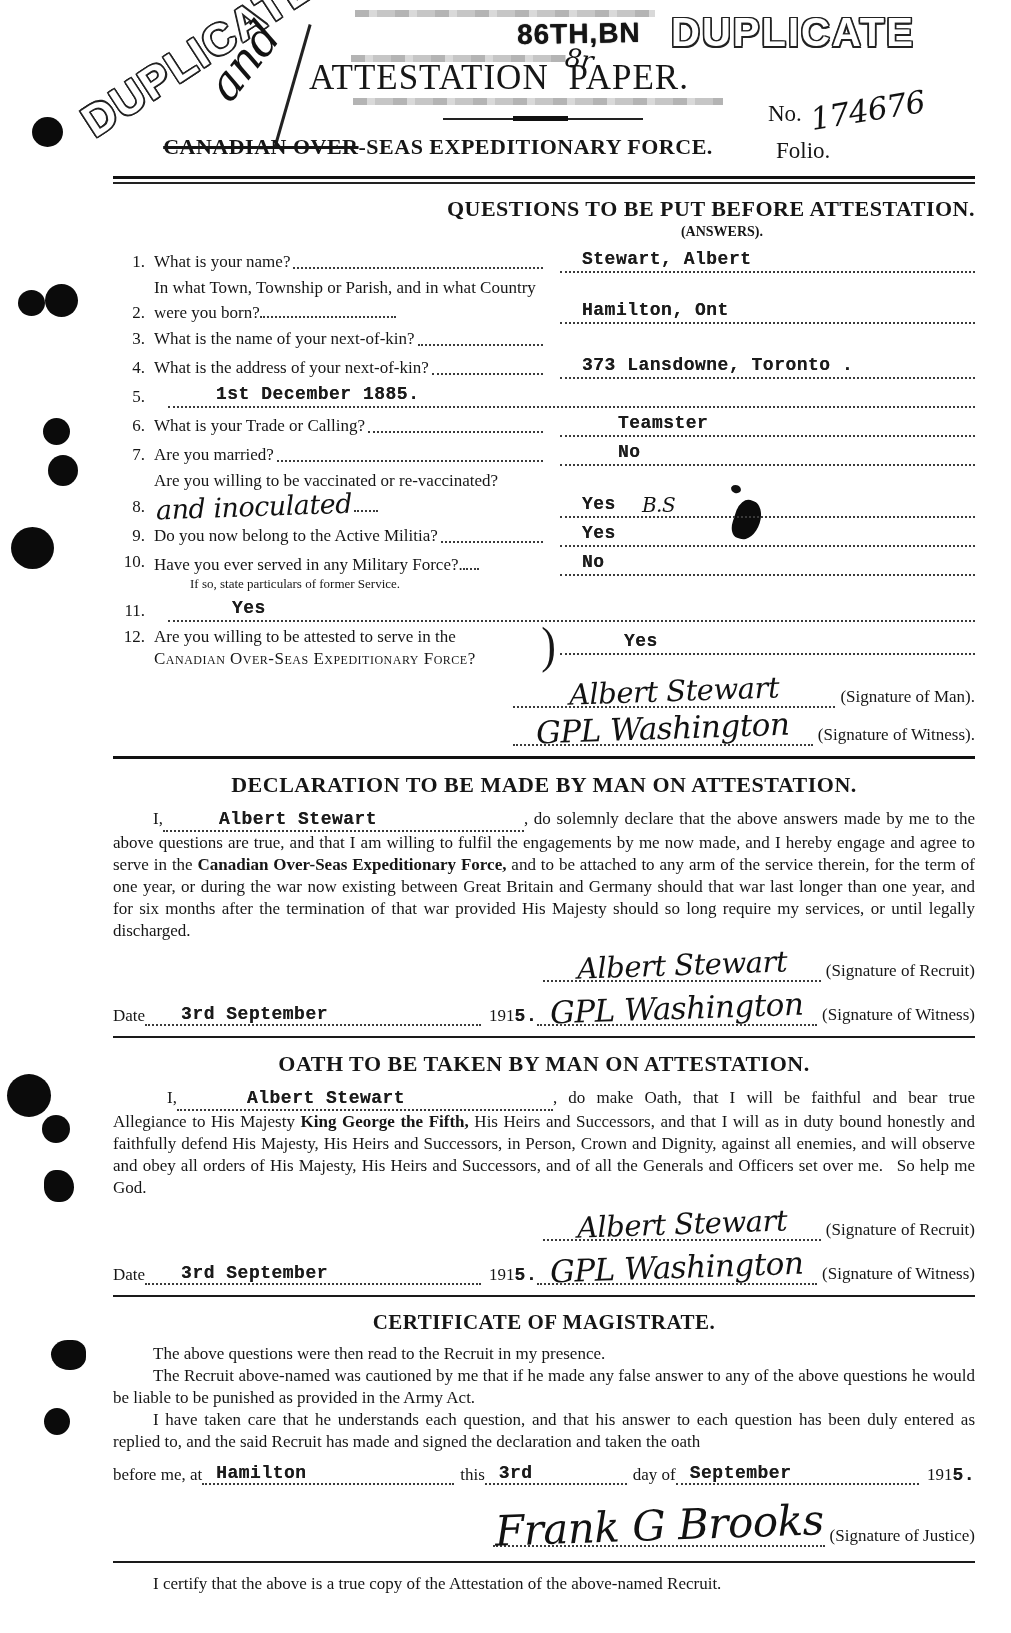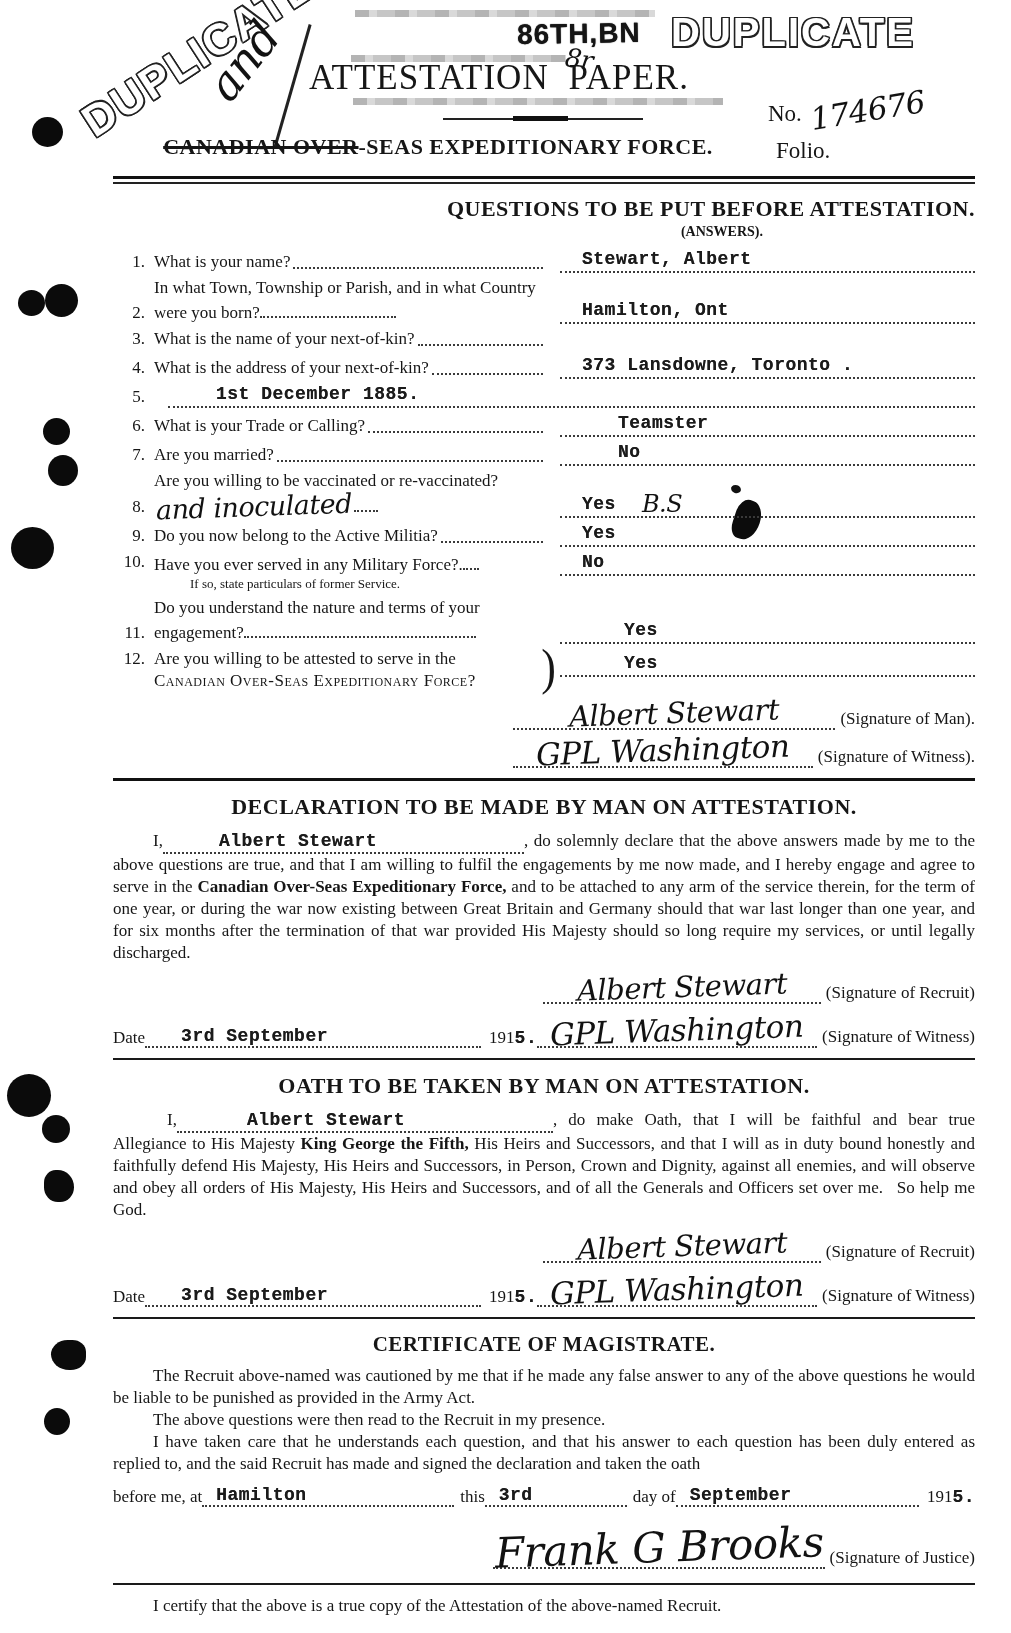--- a/index.html
+++ b/index.html
@@ -47,21 +47,21 @@
   .q-row{display:flex;align-items:flex-end;margin-bottom:4px;font-size:17px;line-height:22px;}
   .q-row.top{align-items:flex-start;}
   .q-num{flex:none;width:32px;text-align:right;padding-right:9px;}
   .q-body{flex:none;width:392px;display:flex;}
   .q-body.multi{display:block;position:relative;}
   .q-ans{flex:1;margin-left:14px;border-bottom:2px dotted #3a3a3a;padding:0 0 1px 22px;position:relative;}
   .q-ans .typed{font-size:18px;}
   .smallcaps{font-variant:small-caps;letter-spacing:.5px;}
   .subnote{font-size:13px;padding-left:36px;line-height:15px;}
   .q12-brace{position:absolute;right:-10px;top:-2px;font-size:44px;font-weight:400;transform:scaleY(1.15);line-height:44px;}
-  .hw-note{font-size:24px;position:relative;top:3px;margin-left:26px;}
+  .hw-note{font-size:20px;position:relative;top:3px;margin-left:26px;}
   .hw-insert{font-size:27px;position:relative;top:4px;margin:0 2px;transform:rotate(-2deg);display:inline-block;}
   .sig-row{display:flex;align-items:flex-end;font-size:17px;margin-bottom:2px;}
   .sig-spacer{flex:none;width:400px;}
   .sig-fill{flex:1;border-bottom:2px dotted #3a3a3a;text-align:center;}
   .sig-fill .hw{display:inline-block;margin-bottom:-9px;transform:rotate(-2deg);}
   .hw-man{font-size:29px;}
   .hw-wit{font-size:31px;}
   .sig-label{flex:none;padding-left:5px;line-height:22px;}
 
   
@@ -203,21 +203,20 @@
     </div>
 
     <div class="q-row top">
       <span class="q-num">10.</span>
       <span class="q-body multi"><span>Have you ever served in any Military Force?.</span><span class="dots-inline" style="width:16px;"></span><div class="subnote">If so, state particulars of former Service.</div></span>
       <span class="q-ans" style="align-self:flex-start;"><span class="typed">No</span></span>
     </div>
 
     <div class="q-row" style="margin-top:6px;">
       <span class="q-num">11.</span>
-      <span class="q-body multi"><span>Do you understand the nature and terms of your engagement?</span><span class="dots-inline" style="width:232px;"></span></span>
       <span class="q-ans"><span class="typed" style="margin-left:42px;">Yes</span></span>
     </div>
 
     <div class="q-row top" style="margin-top:4px;">
       <span class="q-num">12.</span>
       <span class="q-body multi"><span>Are you willing to be attested to serve in the</span><br><span class="smallcaps">Canadian Over-Seas Expeditionary Force?</span><span class="q12-brace">)</span></span>
       <span class="q-ans" style="align-self:flex-start;margin-top:4px;"><span class="typed" style="margin-left:42px;">Yes</span></span>
     </div>
 
     <div class="sig-row">
@@ -264,22 +263,22 @@
       <span>Date</span>
       <span class="date-fill"><span class="typed">3rd September</span></span>
       <span class="year">191</span>
         <span class="typed" style="font-size:18px;">5.</span>
       <span class="sig-fill"><span class="hw hw-wit">GPL Washington</span></span>
       <span class="sig-label">(Signature of Witness)</span>
     </div>
 
     <div class="rule-thin"></div>
     <div class="sec-heading" style="font-size:21px;margin-bottom:8px;">CERTIFICATE OF MAGISTRATE.</div>
+    <div class="para" style="text-indent:40px;">The above questions were then read to the Recruit in my presence.</div>
     <div class="para" style="text-indent:40px;">The Recruit above-named was cautioned by me that if he made any false answer to any of the above questions he would be liable to be punished as provided in the Army Act.</div>
-    <div class="para" style="text-indent:40px;">The above questions were then read to the Recruit in my presence.</div>
     <div class="para" style="text-indent:40px;">I have taken care that he understands each question, and that his answer to each question has been duly entered as replied to, and the said Recruit has made and signed the declaration and taken the oath</div>
 
     <div class="before-row">
       <span>before me, at</span>
       <span class="fill" style="flex:none;width:238px;"><span class="typed" style="font-size:18px;">Hamilton</span></span>
       <span style="padding-left:6px;">this</span>
       <span class="fill" style="flex:none;width:128px;"><span class="typed" style="font-size:18px;">3rd</span></span>
       <span style="padding-left:6px;">day of</span>
       <span class="fill" style="flex:1;"><span class="typed" style="font-size:18px;">September</span></span>
       <span class="year">191</span>

